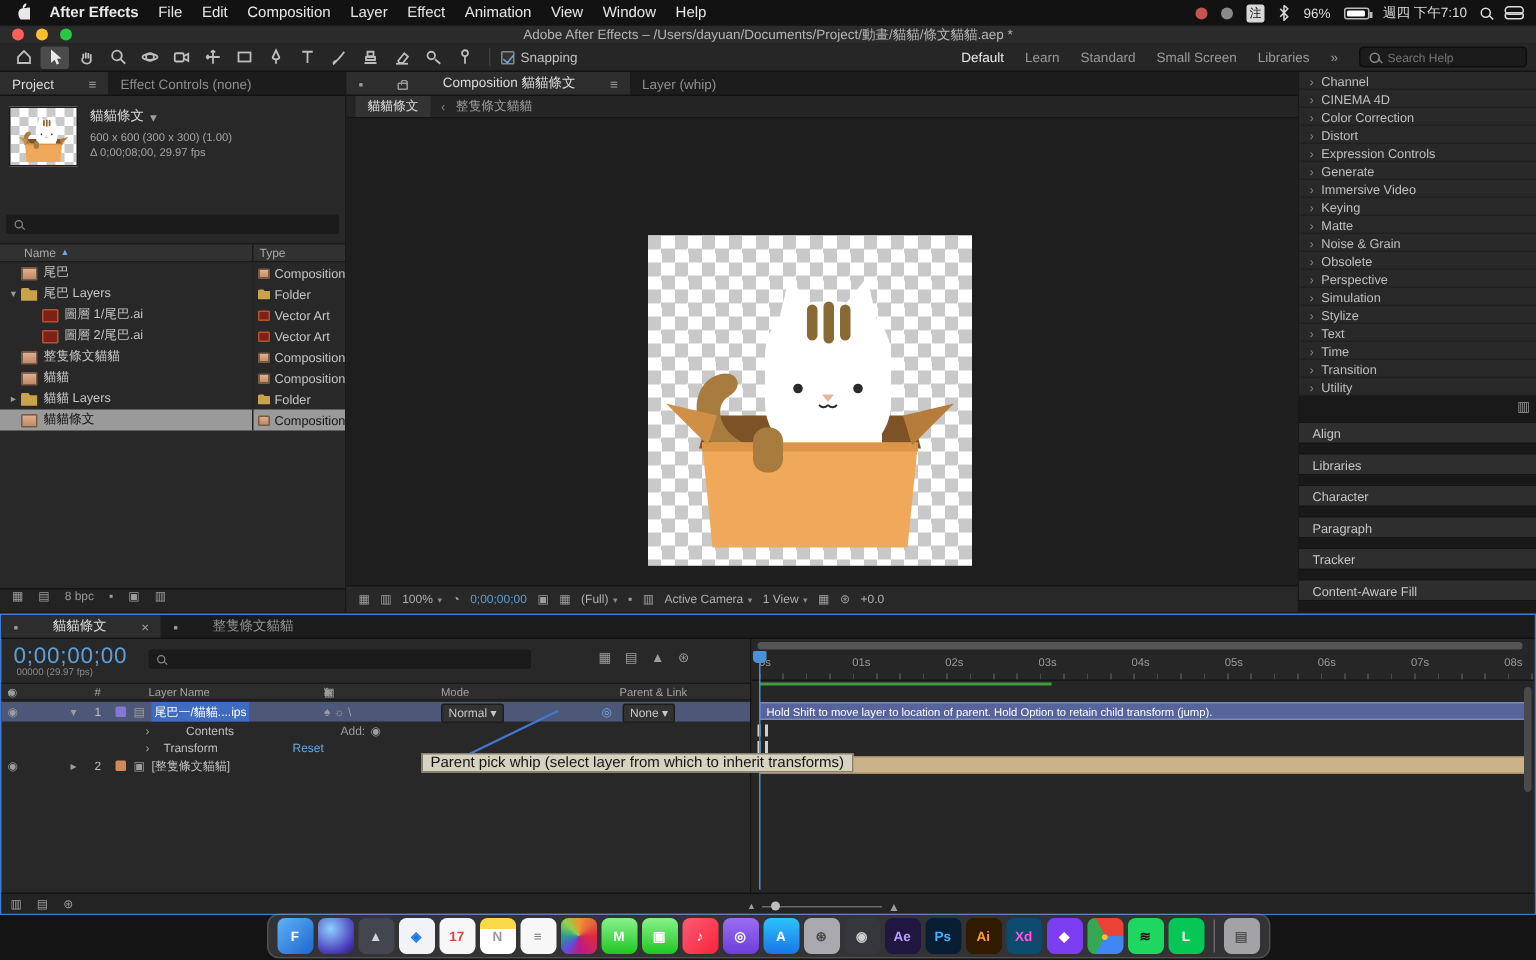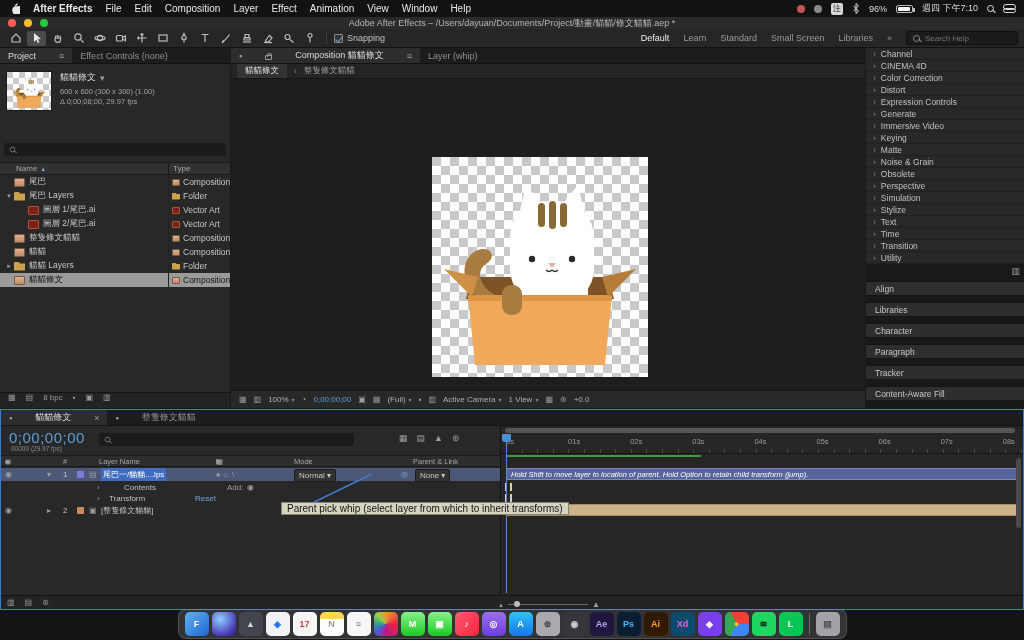--- a/index.html
+++ b/index.html
@@ -156,21 +156,21 @@
 .dd{background:#323232;border:1px solid #1c1c1c;border-radius:2px;padding:0 4px;line-height:11px !important;top:1px !important;color:#c8c8c8;}
 .link{color:#6fa8dc;}
 .tl-tracks{position:absolute;left:500px;right:0;top:0;bottom:0;background:#262626;overflow:hidden;}
 .tk-nav{position:absolute;left:4px;right:8px;top:2px;height:5px;background:#555;border-radius:3px;}
 .tk-ruler{position:absolute;left:0;right:0;top:8px;height:20px;border-bottom:1px solid #161616;
   background-image:repeating-linear-gradient(90deg,#4a4a4a 0 1px,transparent 1px 15.6px);
   background-position:5px bottom;background-size:100% 4px;background-repeat:repeat-x;}
 .tk-ruler-labels{position:absolute;left:5px;top:3px;display:flex;font-size:7.5px;color:#9a9a9a;}
 .tk-ruler-labels span{width:62.1px;}
 .tk-cache{position:absolute;left:5px;top:29px;width:195px;height:2px;background:#3f9b3f;}
-.bar{position:absolute;left:5px;right:3px;height:12px;border-radius:1px;font-style:italic;}
+.bar{position:absolute;left:5px;right:3px;height:12px;border-radius:1px;}
 .bar1{top:42px;background:#57639b;border:1px solid #7c8ac0;color:#fff;font-size:7.5px;line-height:11px;padding:0 4px;white-space:nowrap;overflow:hidden;}
 .bar2{top:78px;background:#ccb289;border:1px solid #a78d66;}
 .io-mark{position:absolute;left:4px;width:7px;height:8px;border-left:2px solid #cfcfcf;border-right:2px solid #cfcfcf;}
 .playhead-line{position:absolute;left:5px;top:8px;bottom:16px;width:1px;background:#4a90d9;}
 .playhead-flag{position:absolute;left:1px;top:8px;width:9px;height:8px;background:#4a90d9;border-radius:1px 1px 3px 3px;}
 .tk-scroll{position:absolute;right:2px;top:32px;width:5px;height:70px;background:#4a4a4a;border-radius:3px;}
 .tl-tooltip{position:absolute;left:280px;top:76px;height:13px;background:#d6d3c1;border:1px solid #84816f;color:#151515;font-size:10px;line-height:11px;padding:0 5px;white-space:nowrap;z-index:6;}
 .whip{position:absolute;left:0;top:0;z-index:5;pointer-events:none;}
 .tl-footer{position:absolute;left:0;right:0;bottom:0;height:14px;background:#232323;border-top:1px solid #141414;display:flex;align-items:center;gap:10px;padding:0 6px;color:#9a9a9a;font-size:8px;}
 .zoom-slider{position:absolute;left:497px;top:4px;display:flex;align-items:center;gap:4px;color:#9a9a9a;}

